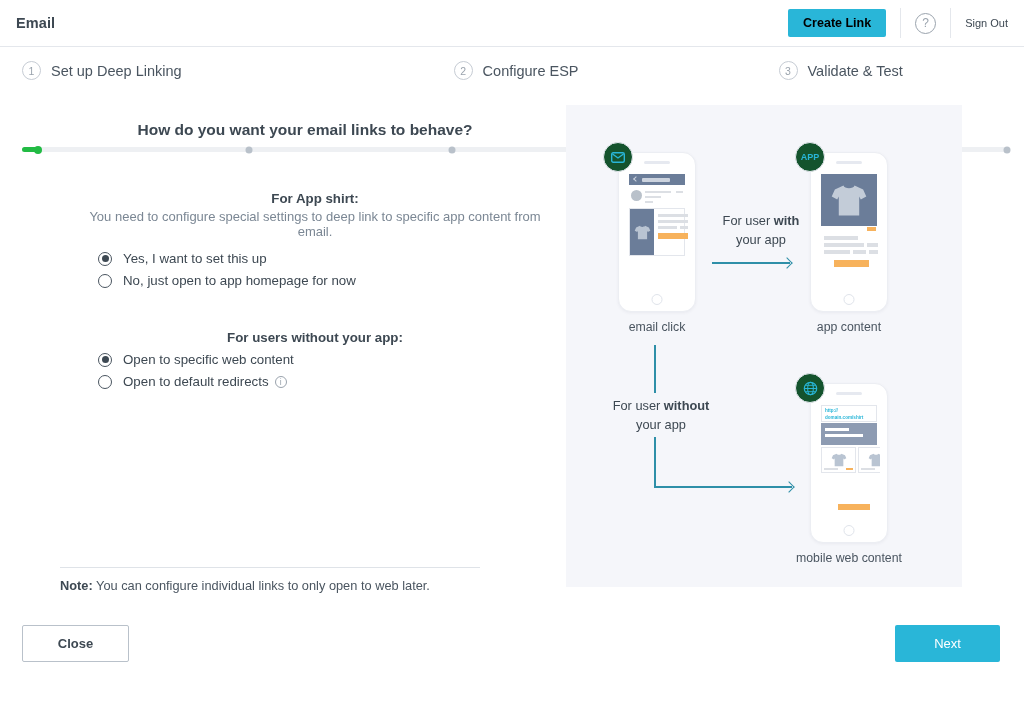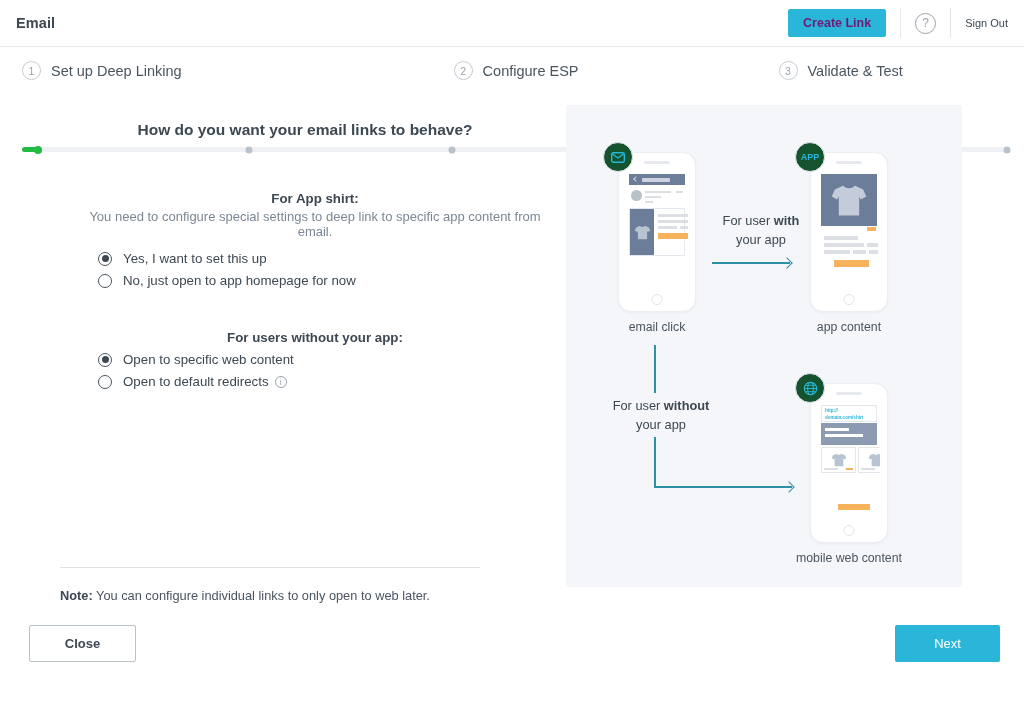--- a/index.html
+++ b/index.html
@@ -29,21 +29,21 @@
   }
   .topbar-right {
     margin-left: auto;
     display: flex;
     align-items: center;
     height: 100%;
     padding-right: 16px;
   }
   .create-link-btn {
     background: #29b6d8;
-    color: #701a75;
+    color: #000000;
     font-size: 12.5px;
     font-weight: bold;
     border: none;
     border-radius: 2px;
     padding: 8px 15px;
     cursor: pointer;
     line-height: 1;
   }
   .vdiv { width: 1px; height: 30px; background: #e4e7ec; margin: 0 14px; }
   .help-icon {
@@ -143,21 +143,21 @@
     border-radius: 50%; font-size: 8.5px; color: #9aa3ad;
     margin-left: 6px; font-style: normal; cursor: pointer;
     vertical-align: middle;
   }
 
   .note-wrap {
     position: absolute; left: 60px; top: 462px; width: 420px;
   }
   .note-divider { height: 1px; background: #dfe3e8; }
   .note-text {
-    margin-top: 20px; font-size: 12.8px; color: #4a5560;
+    margin-top: 10px; font-size: 12.8px; color: #4a5560;
   }
   .note-text b { color: #3d4852; }
 
   
   .illus {
     position: absolute;
     left: 566px; top: 0;
     width: 396px; height: 482px;
     background: #f5f6fa;
   }
@@ -310,21 +310,21 @@
   #arrow-1 { left: 146px; top: 157px; width: 78px; }
   .vline {
     position: absolute; width: 1.6px; background: #2e8fa8;
   }
   #vline-1 { left: 88px; top: 240px; height: 48px; }
   #elbow-v { left: 88px; top: 332px; height: 51px; }
   #elbow-h { left: 88px; top: 381px; width: 138px; }
 
   
   .footer {
-    position: absolute; left: 7px; right: 0; bottom: 0;
+    position: absolute; left: 0; right: 0; bottom: 0;
     height: 110px;
   }
   .close-btn {
     position: absolute; left: 22px; top: 18px;
     width: 107px; height: 37px;
     background: #ffffff; border: 1px solid #b9c1ca; border-radius: 2px;
     font-size: 13px; font-weight: bold; color: #3d4852;
     cursor: pointer;
   }
   .next-btn {

